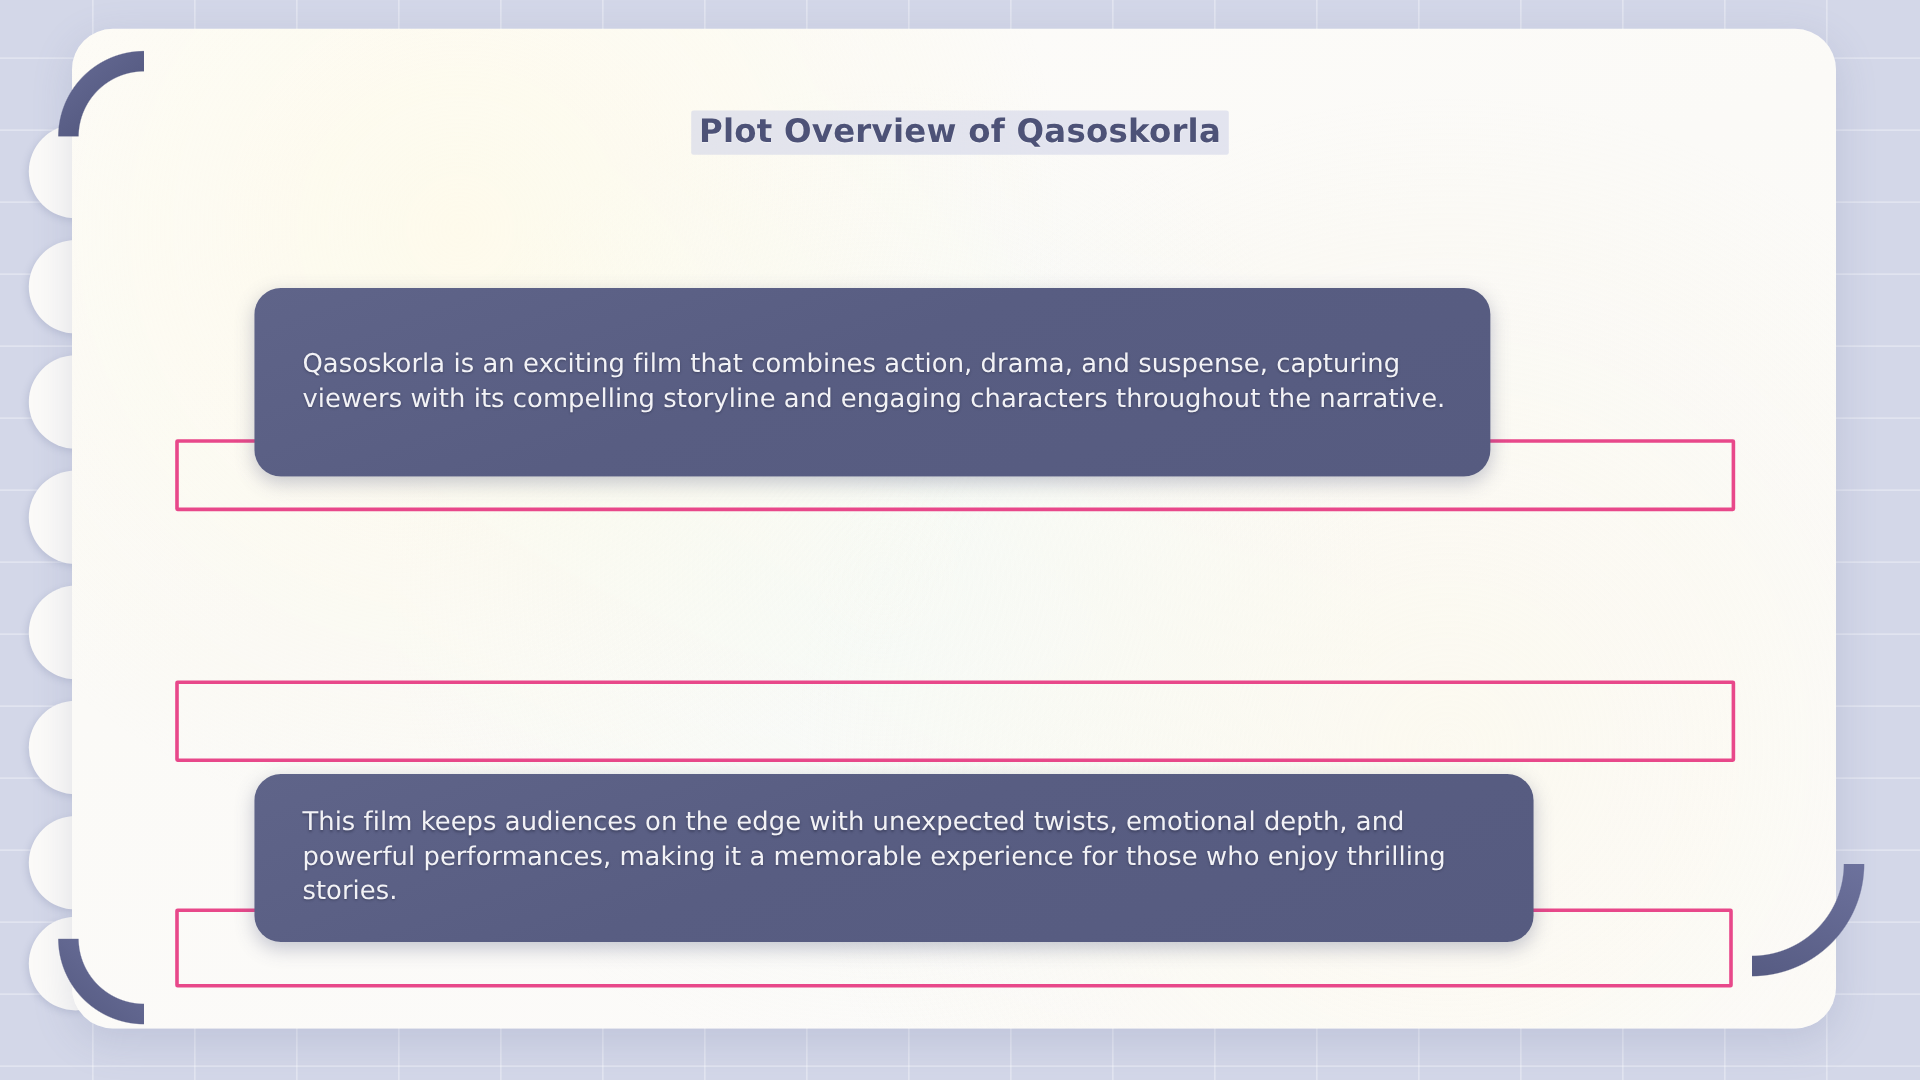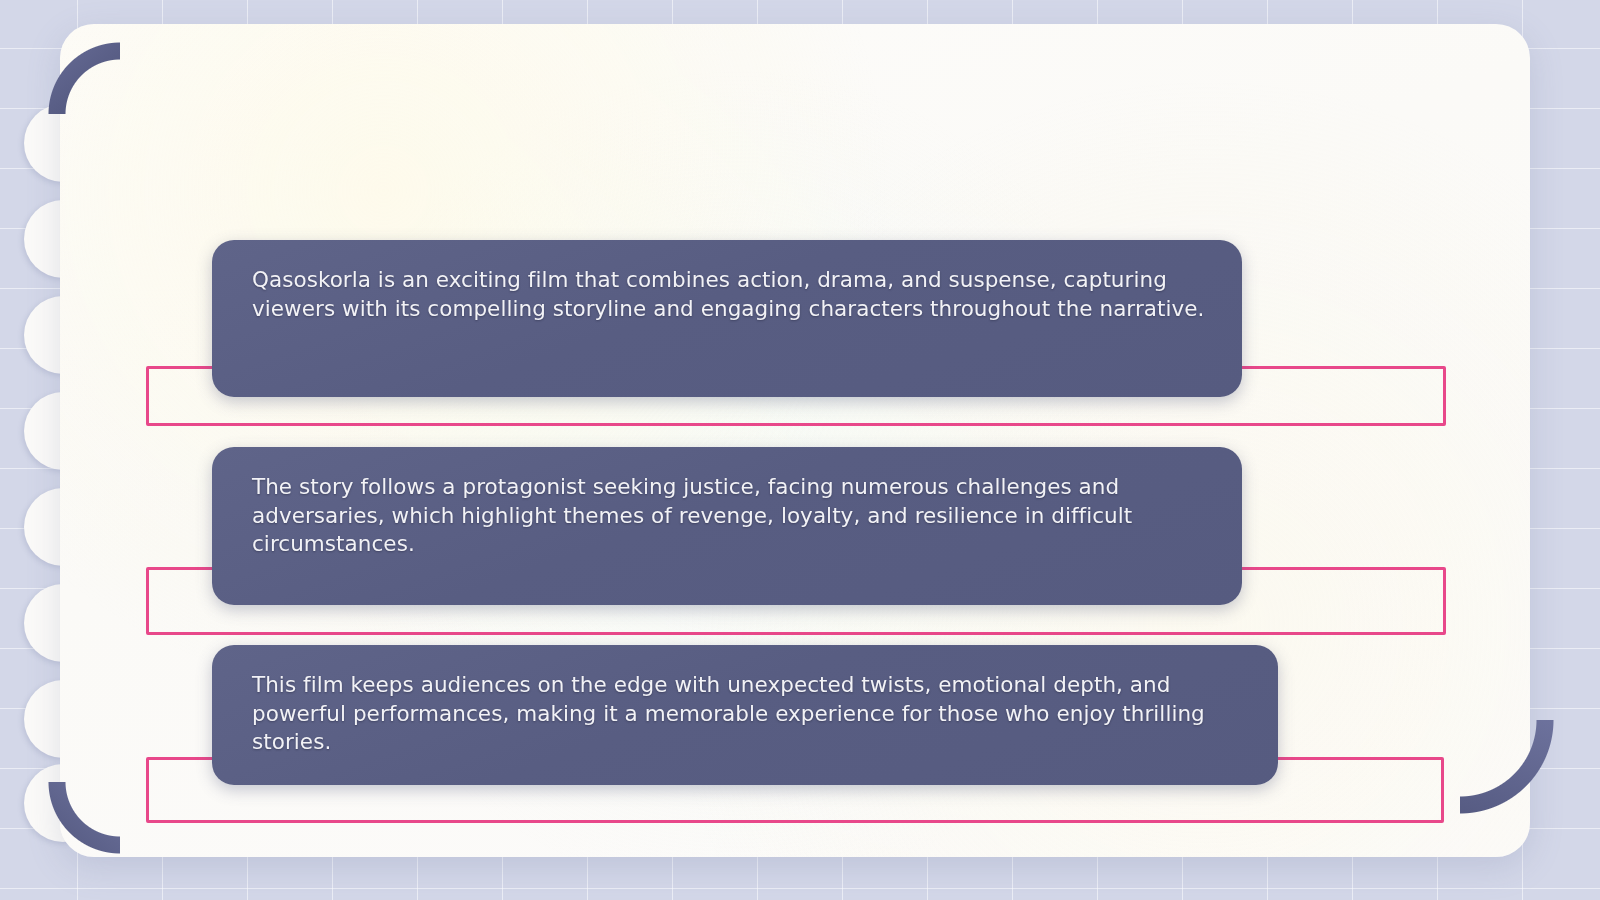--- a/index.html
+++ b/index.html
@@ -149,21 +149,21 @@
     background: transparent;
   }
   .info-card {
     position: absolute;
     box-sizing: border-box;
     background: linear-gradient(160deg, #5f6489 0%, #585d82 45%, #565b80 100%);
     border-radius: 22px;
     box-shadow: 0 5px 16px rgba(74,79,116,0.30);
     padding: 26px 14px 26px 40px;
     display: flex;
-    align-items: flex-start;
+    align-items: center;
   }
   .card-text {
     font-size: 21.5px;
     line-height: 1.33;
     color: #f2f2f6;
     text-shadow: 0 1px 2px rgba(30,33,55,0.45);
     letter-spacing: 0.05px;
   }
 
   
@@ -191,29 +191,29 @@
   <div class="notch" style="top:584px;"></div>
   <div class="notch" style="top:680px;"></div>
   <div class="notch" style="top:764px;"></div>
 
   <div id="sheet"></div>
 
   <div class="bracket-shape" id="bracket-top-left"></div>
   <div class="bracket-shape" id="bracket-bottom-left"></div>
   <div class="bracket-shape" id="bracket-bottom-right"></div>
 
+  <div id="title-wrap">
+    <span id="page-title">Plot Overview of Qasoskorla</span>
+  </div>
 
   <div class="pink-rect" id="pink-rect-1"></div>
   <div class="info-card" id="info-card-1">
     <span class="card-text">Qasoskorla is an exciting film that combines action, drama, and suspense, capturing viewers with its compelling storyline and engaging characters throughout the narrative.</span>
   </div>
 
   <div class="pink-rect" id="pink-rect-2"></div>
-  <div class="info-card" id="info-card-2">
-    <span class="card-text">The story follows a protagonist seeking justice, facing numerous challenges and adversaries, which highlight themes of revenge, loyalty, and resilience in difficult circumstances.</span>
-  </div>
 
   <div class="pink-rect" id="pink-rect-3"></div>
   <div class="info-card" id="info-card-3">
     <span class="card-text">This film keeps audiences on the edge with unexpected twists, emotional depth, and powerful performances, making it a memorable experience for those who enjoy thrilling stories.</span>
   </div>
 
 </div>
 
 </body></html>

